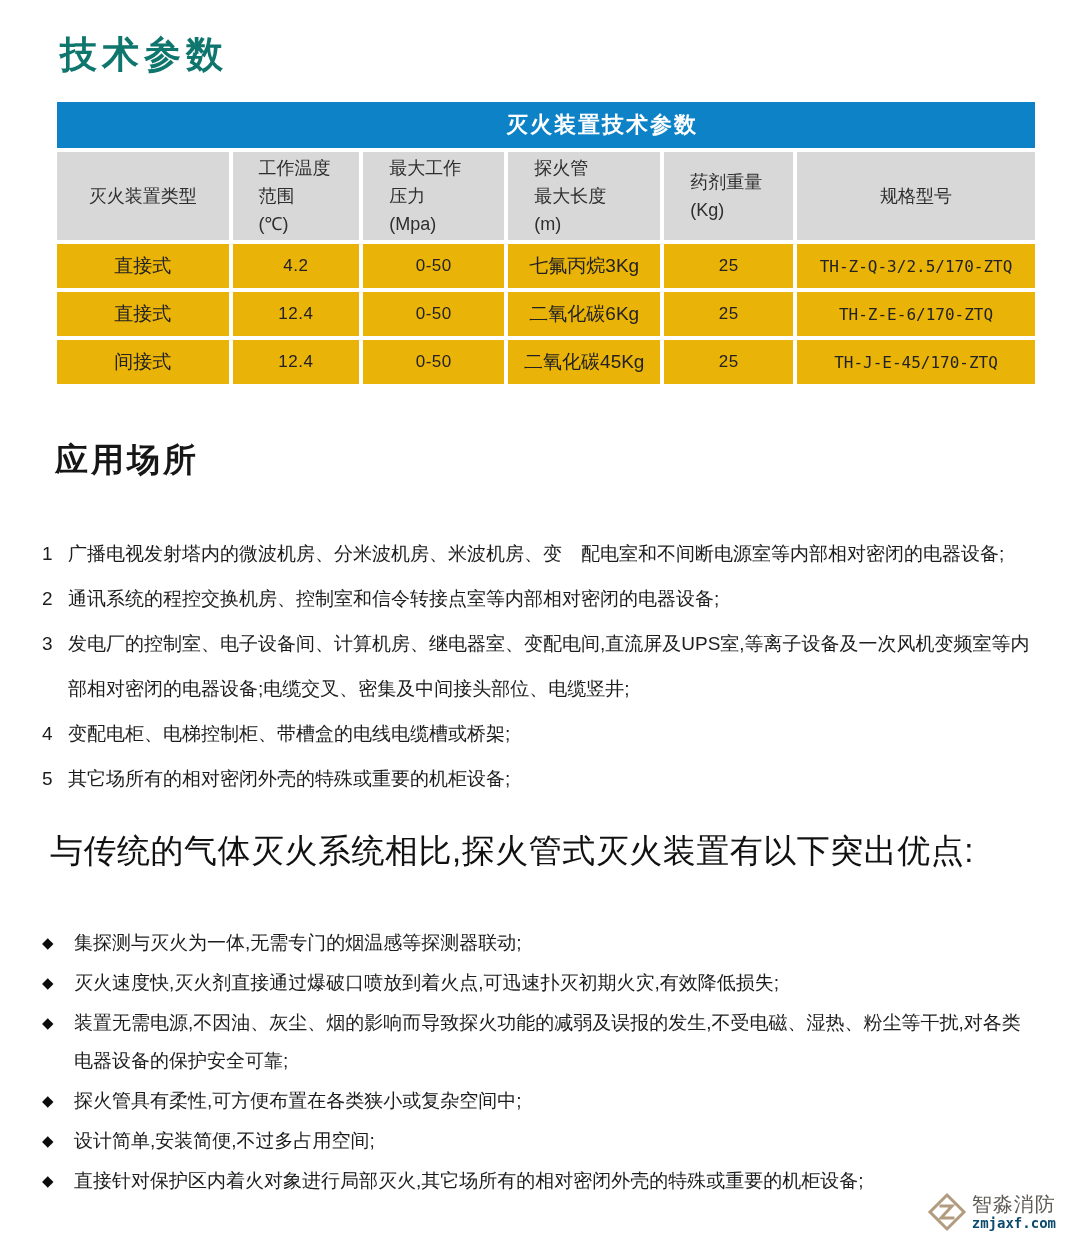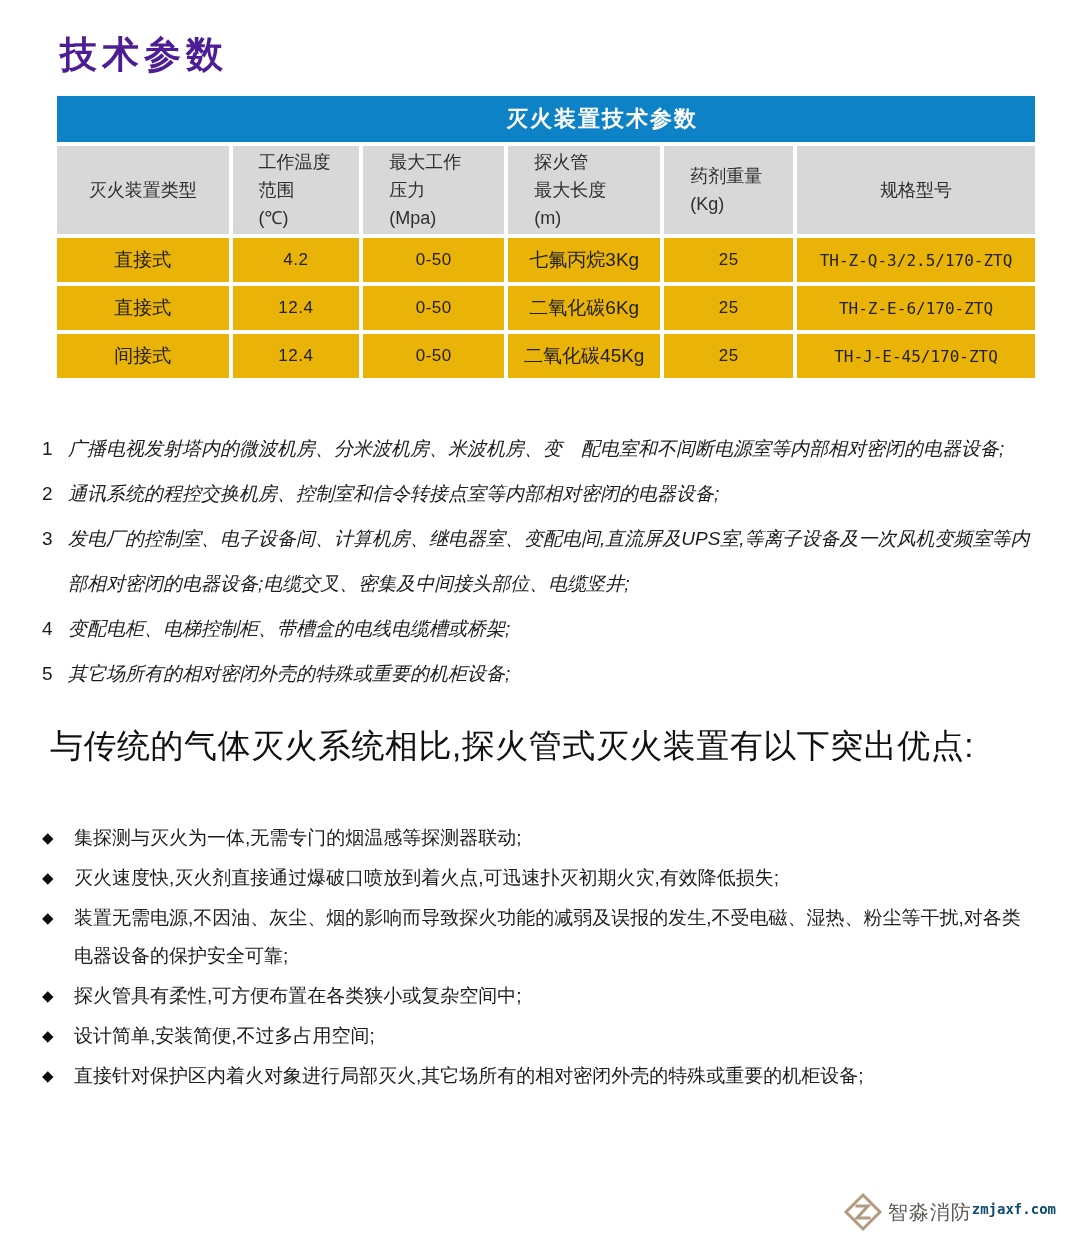--- a/index.html
+++ b/index.html
@@ -9,26 +9,26 @@
     font-family:"Liberation Sans", sans-serif;
     color:#1c1c1c;
     position:relative;
     overflow:hidden;
   }
   .page { width:100%; height:100%; padding:22px 45px 0 42px; position:relative; }
 
   
   .page-title {
     font-size:37px; font-weight:600; letter-spacing:5px;
-    color:#4c1d95; margin:8px 0 0 18px;
+    color:#0f766e; margin:8px 0 0 18px;
   }
 
   
   .spec-table {
-    margin:16px 0 0 15px; width:978px;
+    margin:22px 0 0 15px; width:978px;
     display:grid;
     grid-template-columns:168fr 124fr 138fr 149fr 126fr 233fr;
     gap:4px;
     background:#ffffff;
   }
   .banner {
     grid-column:1 / -1;
     background:#0e82c6; color:#ffffff;
     height:46px;
     display:flex; align-items:center; justify-content:center;
@@ -52,38 +52,38 @@
   .td.model { font-family:"DejaVu Sans Mono", monospace; font-size:16px; }
 
   
   .apps-title {
     font-size:33px; font-weight:600; letter-spacing:3px;
     margin:54px 0 0 13px; color:#161616;
   }
   .app-list { margin-top:48px; font-size:19px; }
   .app-item { display:flex; line-height:45px; }
   .app-num  { width:26px; flex:none; }
-  .app-text { flex:1; white-space:pre-wrap;font-style:italic; }
+  .app-text { flex:1; white-space:pre-wrap; }
 
   
   .adv-heading {
     font-size:33px; font-weight:400; letter-spacing:0.5px;
     margin:28px 0 0 8px; white-space:nowrap; color:#111;
   }
   .adv-list { margin-top:50px; font-size:19px; }
   .adv-item { display:flex; line-height:38px; margin-bottom:2px; }
   .adv-bullet { width:32px; flex:none; font-size:15px; color:#0c0c0c; }
   .adv-text { flex:1; white-space:pre-wrap; }
 
   
   .brand {
     position:absolute; right:24px; bottom:5px;
     display:flex; align-items:center; gap:5px;
   }
-  .brand-textbox { display:flex; flex-direction:row; }
+  .brand-textbox { display:flex; flex-direction:column; }
   .brand-name {
     font-size:20px; color:#5e5b56; letter-spacing:1px; line-height:22px;
   }
   .brand-url {
     font-family:"DejaVu Sans Mono", monospace;
     font-size:14px; font-weight:bold; color:#0c4a6e; line-height:16px;
   }
 </style>
 </head>
 <body>
@@ -138,20 +138,21 @@
     <div class="td model">TH-Z-E-6/170-ZTQ</div>
 
     <div class="td">间接式</div>
     <div class="td num">12.4</div>
     <div class="td num">0-50</div>
     <div class="td">二氧化碳45Kg</div>
     <div class="td num">25</div>
     <div class="td model">TH-J-E-45/170-ZTQ</div>
   </div>
 
+  <h2 class="apps-title">应用场所</h2>
 
   <div class="app-list">
     <div class="app-item">
       <span class="app-num">1</span>
       <span class="app-text">广播电视发射塔内的微波机房、分米波机房、米波机房、变　配电室和不间断电源室等内部相对密闭的电器设备;</span>
     </div>
     <div class="app-item">
       <span class="app-num">2</span>
       <span class="app-text">通讯系统的程控交换机房、控制室和信令转接点室等内部相对密闭的电器设备;</span>
     </div>

